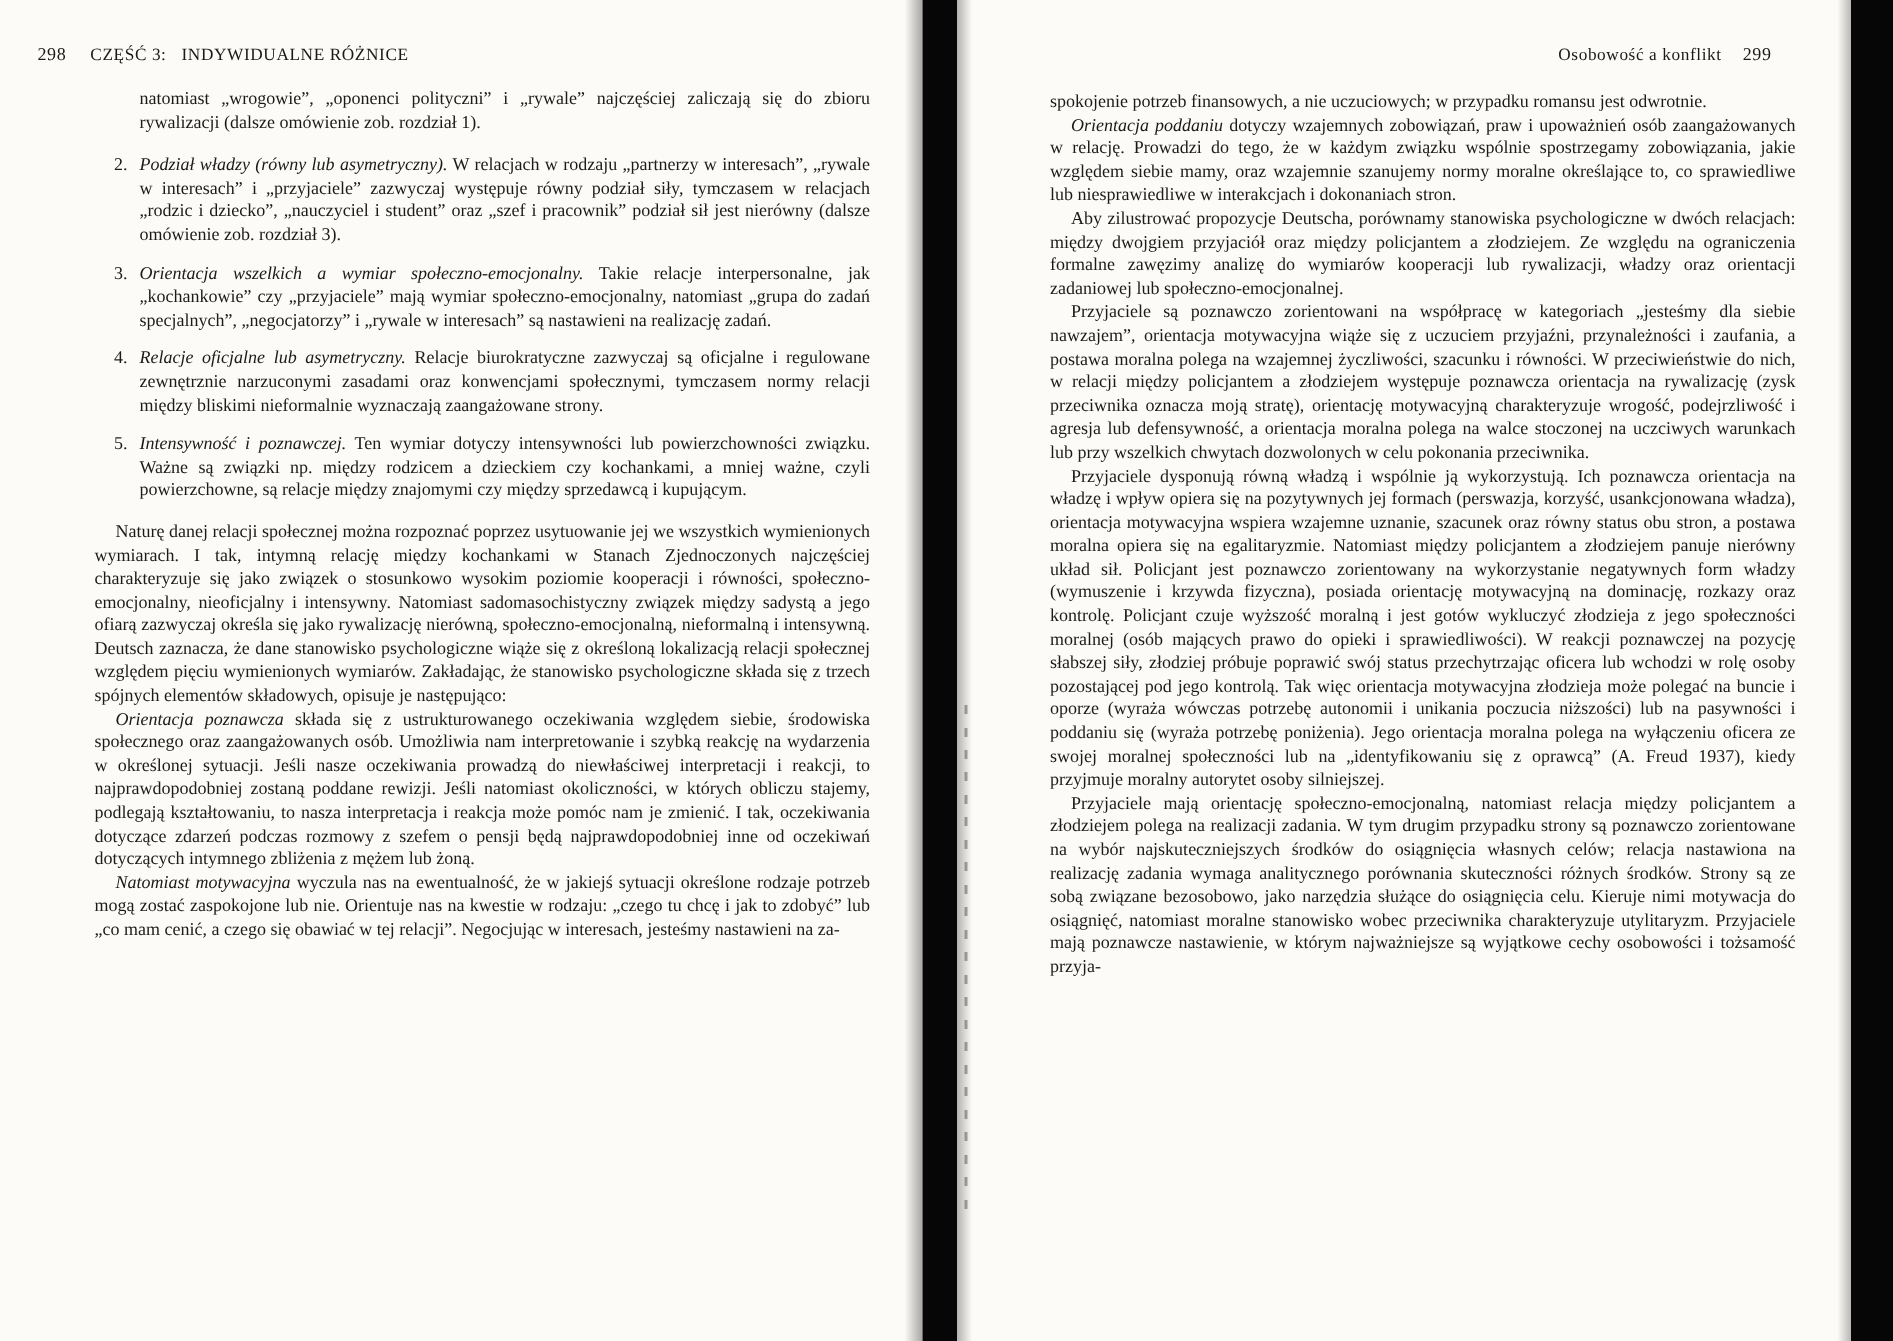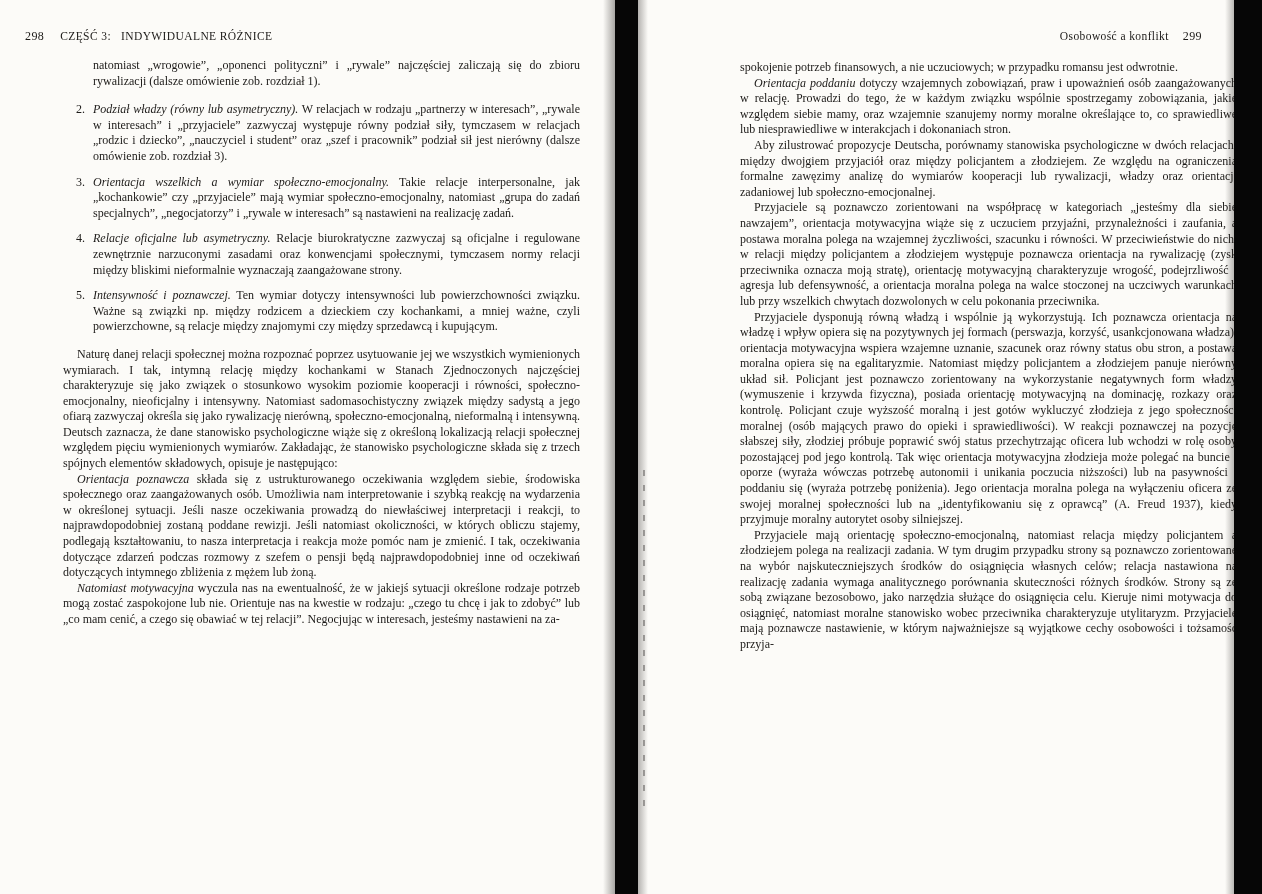--- a/index.html
+++ b/index.html
@@ -70,34 +70,34 @@
   }
 
   .running-head {
     position: absolute;
     top: 29px;
     font-size: 11.5px;
     letter-spacing: 0.4px;
     white-space: nowrap;
   }
   .running-head.left-head  { left: 25px; }
-  .running-head.right-head { right: 32px; margin-left: 38px; }
+  .running-head.right-head { right: 53px; margin-left: 38px; }
   .folio { font-size: 12px; }
   .head-part1 { margin-left: 16px; }
   .head-part2 { margin-left: 10px; }
   .right-head .head-title { margin-right: 14px; }
 
   .text-col {
     position: absolute;
     font-size: 12px;
     line-height: 15.6px;
     text-align: justify;
   }
   .text-col.left-col  { left: 63px; top: 58px; width: 517px; }
-  .text-col.right-col { left: 62px; top: 60px; width: 497px; margin-left: 40px; }
+  .text-col.right-col { left: 62px; top: 60px; width: 497px; }
 
   p { margin: 0; }
   .hang {
     padding-left: 30px;
     margin-bottom: 13px;
   }
   .oitem {
     position: relative;
     padding-left: 30px;
     margin-bottom: 10px;

